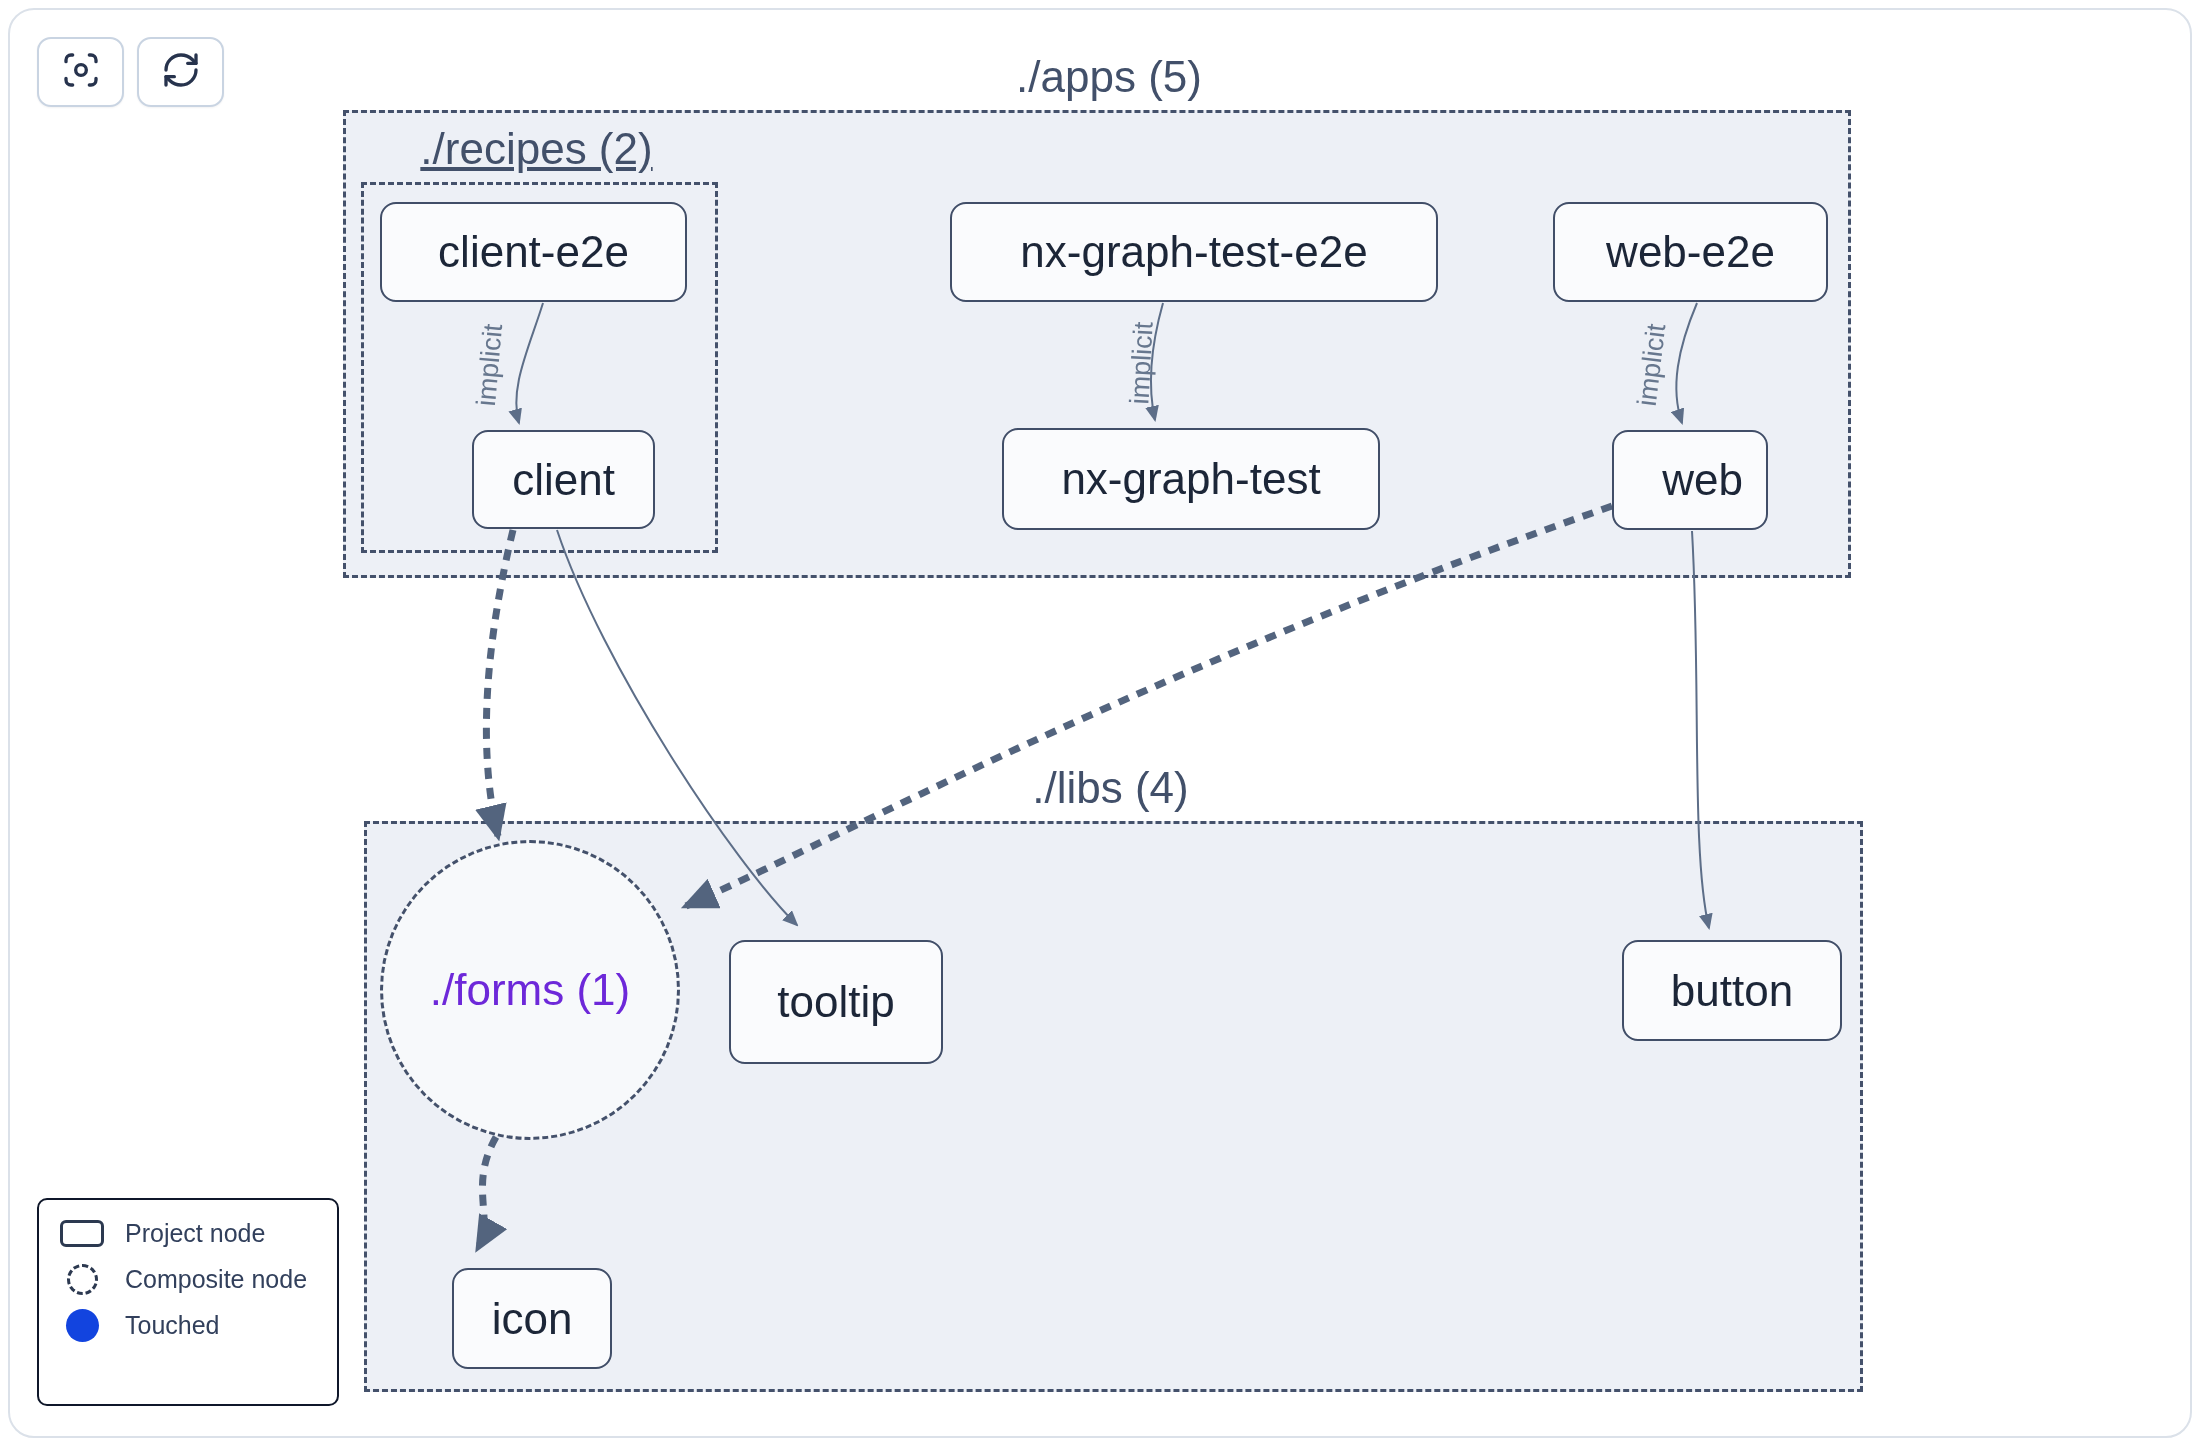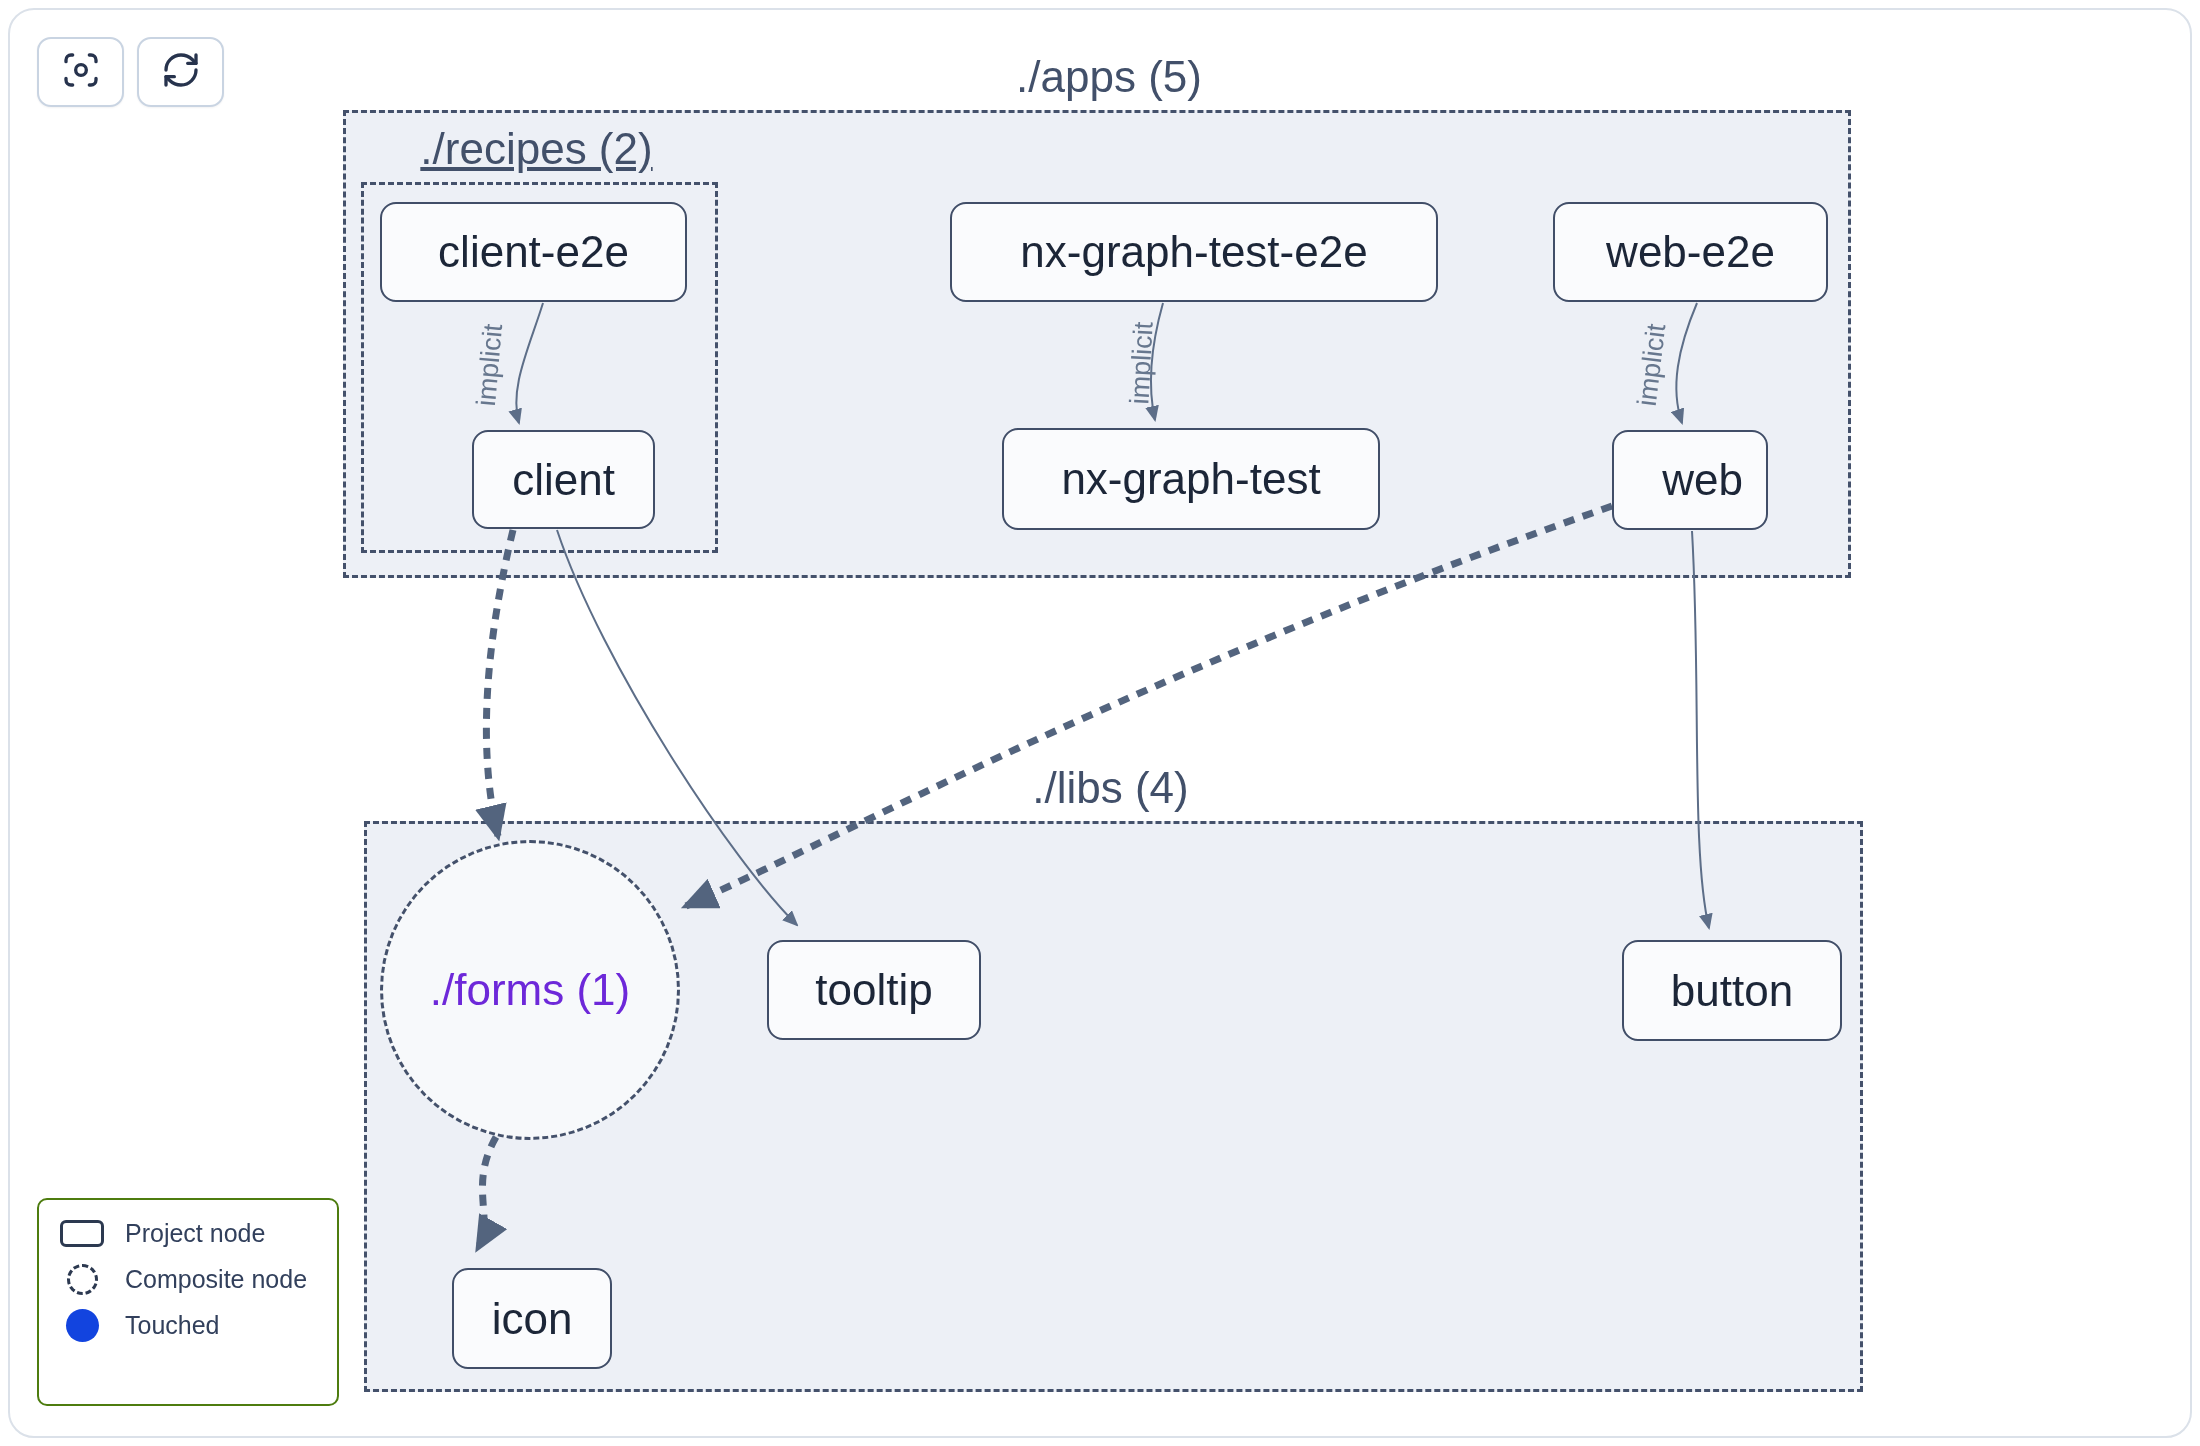--- a/index.html
+++ b/index.html
@@ -54,36 +54,36 @@
     display:flex;align-items:center;justify-content:center;
     font-size:44px;color:#1c2638;white-space:nowrap;
     box-sizing:border-box;cursor:pointer;
   }
   #n-client-e2e{left:380px;top:202px;width:307px;height:100px;}
   #n-nx-graph-test-e2e{left:950px;top:202px;width:488px;height:100px;}
   #n-web-e2e{left:1553px;top:202px;width:275px;height:100px;}
   #n-client{left:445px;top:430px;width:183px;height:99px;margin-left:27px;}
   #n-nx-graph-test{left:1002px;top:428px;width:378px;height:102px;}
   #n-web{left:1612px;top:430px;width:156px;height:100px;padding-left:25px;}
-  #n-tooltip{left:767px;top:940px;width:214px;height:100px;}
+  #n-tooltip{left:729px;top:940px;width:214px;height:124px;}
   #n-button{left:1622px;top:940px;width:220px;height:101px;}
   #n-icon{left:452px;top:1268px;width:160px;height:101px;}
   
   #edges{position:absolute;left:0;top:0;pointer-events:none;}
   .edge-label{
     position:absolute;font-size:27px;color:#67778e;white-space:nowrap;
     transform-origin:center center;
   }
   #el-1{left:490px;top:365px;transform:translate(-50%,-50%) rotate(-85deg);}
   #el-2{left:1142px;top:363px;transform:translate(-50%,-50%) rotate(-87deg);}
   #el-3{left:1652px;top:365px;transform:translate(-50%,-50%) rotate(-83deg);}
   
   #legend{
     position:absolute;left:37px;top:1198px;width:302px;height:208px;
-    background:#ffffff;border:2px solid #4d7c0f;border-radius:10px;
+    background:#ffffff;border:2px solid #0f172a;border-radius:10px;
     box-sizing:border-box;padding-top:10px;
   }
   .legend-row{height:46px;display:flex;align-items:center;}
   .legend-swatch{width:86px;display:flex;align-items:center;justify-content:center;flex:0 0 86px;}
   .legend-text{font-size:25px;color:#32405c;}
   .sw-project{width:44px;height:27px;border:3px solid #2c3950;border-radius:6px;background:#fff;box-sizing:border-box;}
   .sw-composite{width:31px;height:31px;border:3px dashed #2c3950;border-radius:50%;background:#fff;box-sizing:border-box;}
   .sw-affected{width:31px;height:31px;border:3px dotted #ccd3dc;border-radius:50%;background:#e8ecf1;box-sizing:border-box;}
   .sw-touched{width:33px;height:33px;border-radius:50%;background:#1244df;}
 </style>

